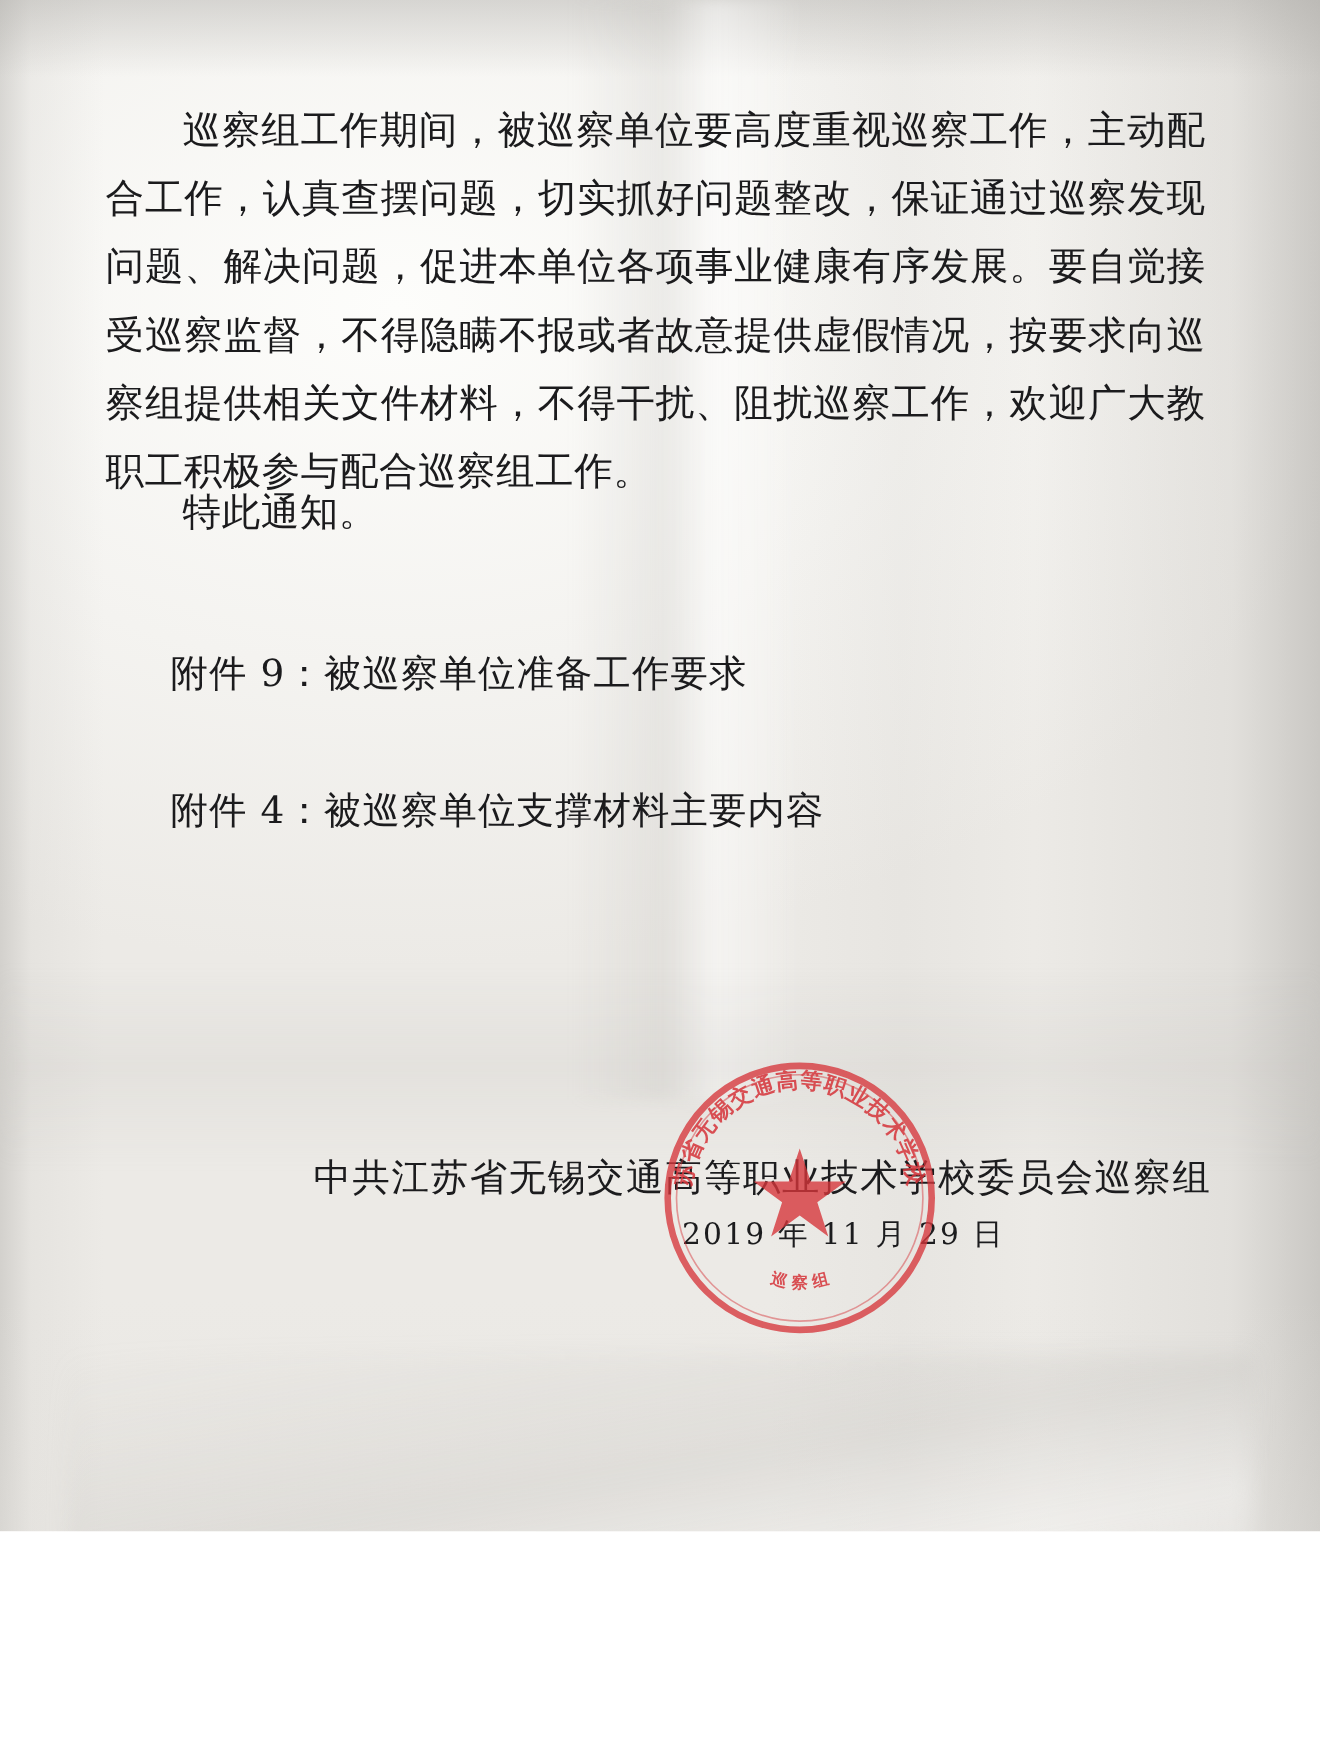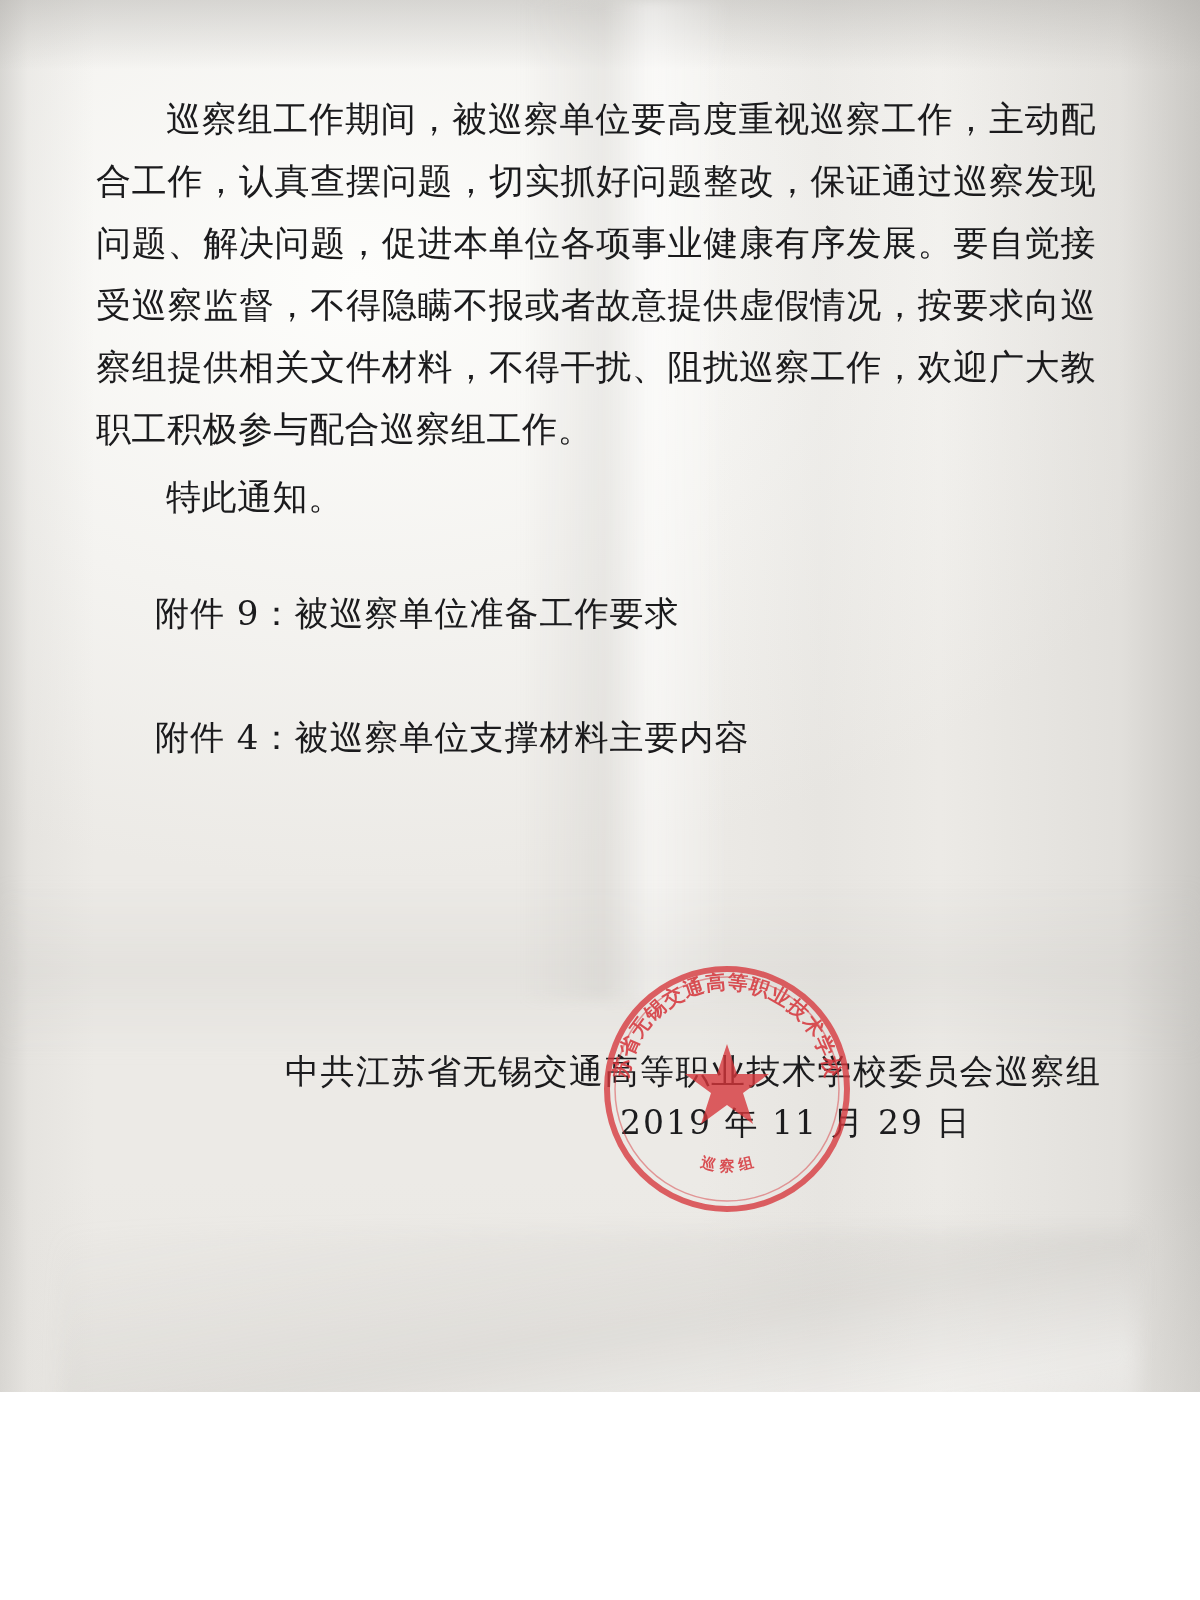--- a/index.html
+++ b/index.html
@@ -86,21 +86,21 @@
     left: 96px;
     width: 1000px;
     font-size: 35px;
     line-height: 62px;
     color: #1b1b1d;
     letter-spacing: 0.5px;
     text-align: justify;
     text-justify: inter-character;
   }
   #para-main { top: 88px; text-indent: 70px; }
-  #para-notice { top: 466px; text-indent: 70px; }
+  #para-notice { top: 435px; text-indent: 70px; font-family: Liberation Serif, serif; }
 
   .attachment {
     position: absolute;
     left: 155px;
     font-size: 34px;
     line-height: 46px;
     color: #1b1b1d;
     letter-spacing: 1px;
     white-space: nowrap;
   }
@@ -116,21 +116,21 @@
     line-height: 46px;
     color: #1c1c1e;
     letter-spacing: 1.5px;
     white-space: nowrap;
     margin-left: 27px;
   }
   #sign-date {
     position: absolute;
     left: 620px;
     top: 1100px;
-    font-size: 33px;
+    font-size: 27px;
     line-height: 46px;
     color: #1c1c1e;
     letter-spacing: 2px;
     white-space: nowrap;
   }
 
   
   #seal {
     position: absolute;
     left: 598px;

